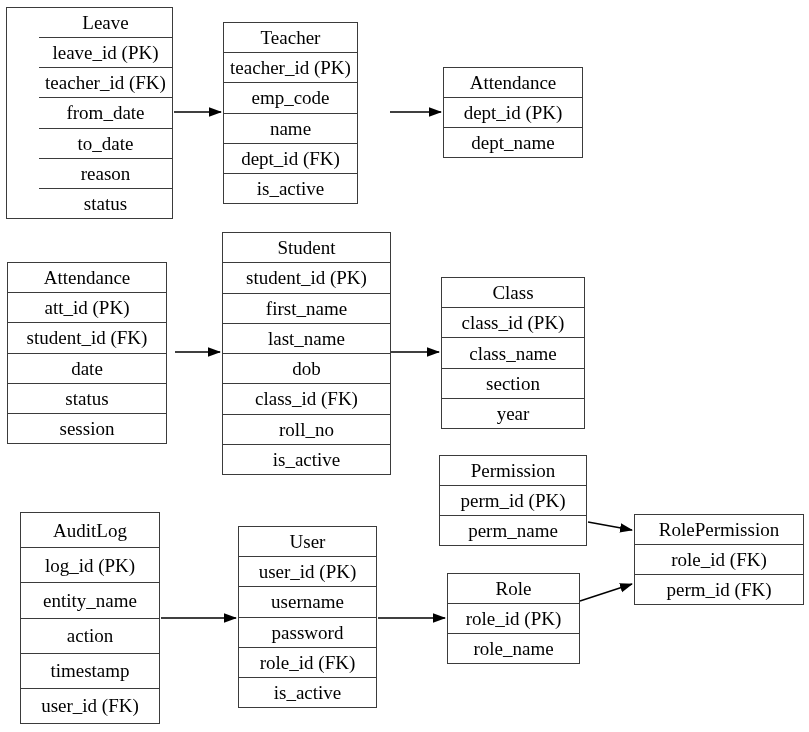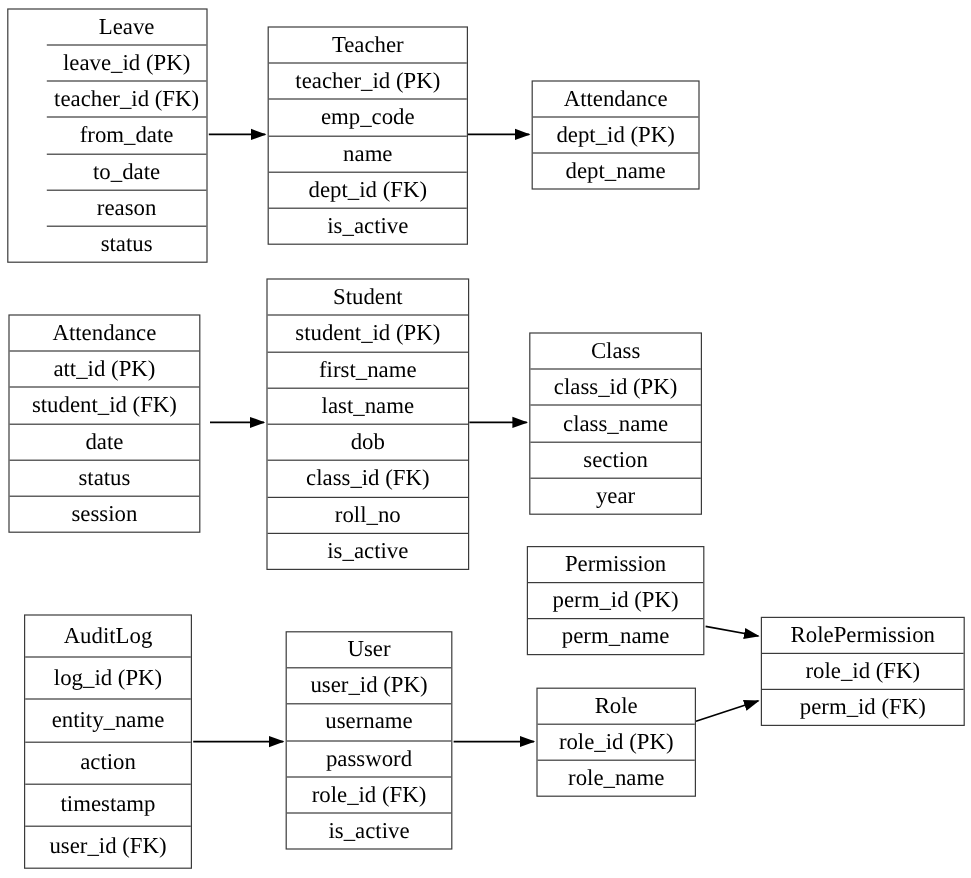--- a/index.html
+++ b/index.html
@@ -74,21 +74,21 @@
     </svg>
 <div class="er-table" style="left: 6px; top: 7px; width: 167px; height: 212px; padding-left: 32px;">
       <div class="er-row">Leave</div>
       <div class="er-row">leave_id (PK)</div>
       <div class="er-row">teacher_id (FK)</div>
       <div class="er-row">from_date</div>
       <div class="er-row">to_date</div>
       <div class="er-row">reason</div>
       <div class="er-row">status</div>
     </div>
-    <div class="er-table" style="left: 223px; top: 22px; width: 167px; height: 182px;">
+    <div class="er-table" style="left: 223px; top: 22px; width: 135px; height: 182px;">
       <div class="er-row">Teacher</div>
       <div class="er-row">teacher_id (PK)</div>
       <div class="er-row">emp_code</div>
       <div class="er-row">name</div>
       <div class="er-row">dept_id (FK)</div>
       <div class="er-row">is_active</div>
     </div>
     <div class="er-table" style="left: 443px; top: 67px; width: 140px; height: 91px;">
       <div class="er-row">Attendance</div>
       <div class="er-row">dept_id (PK)</div>

